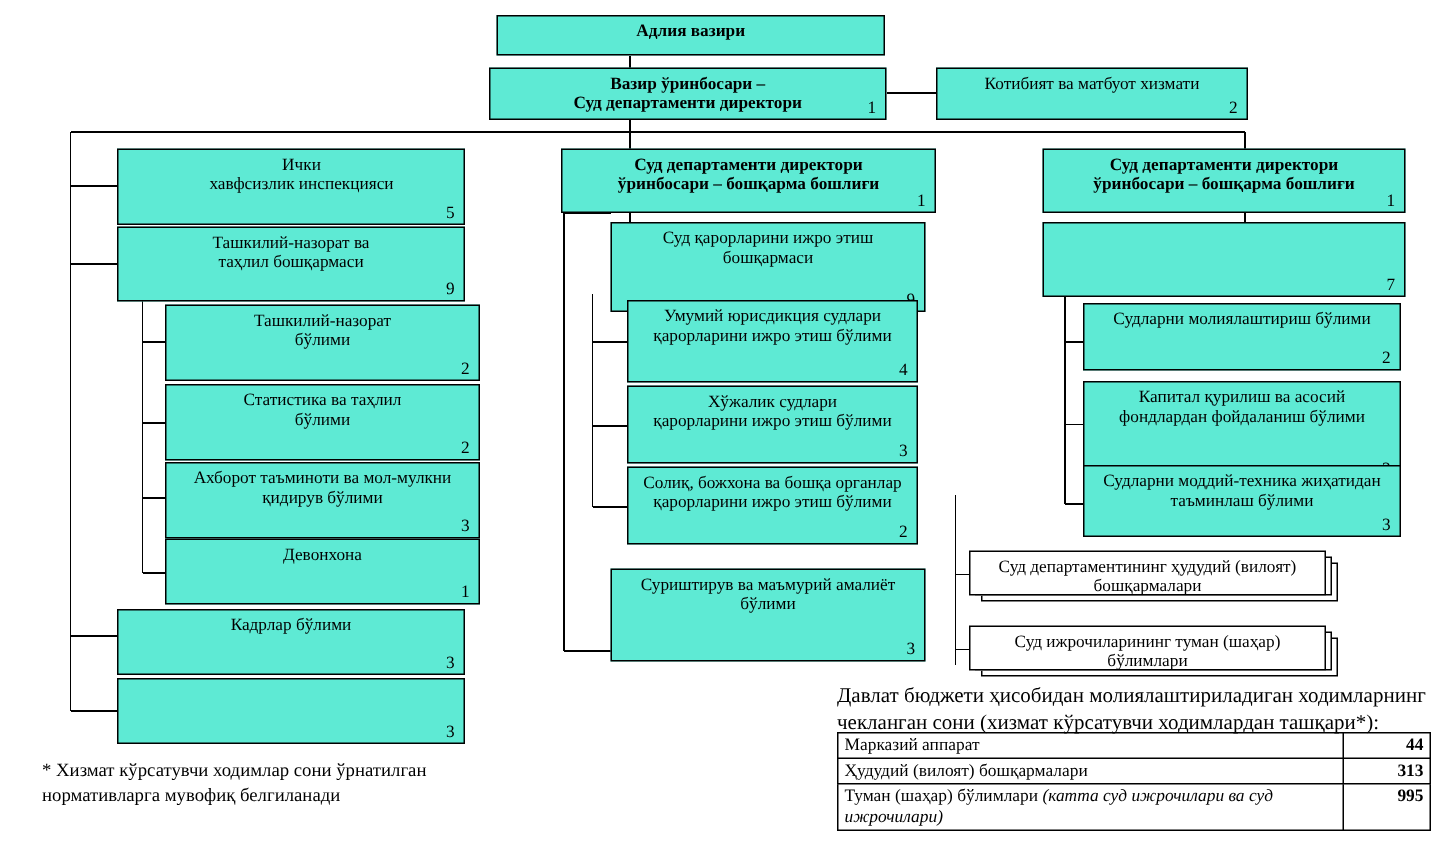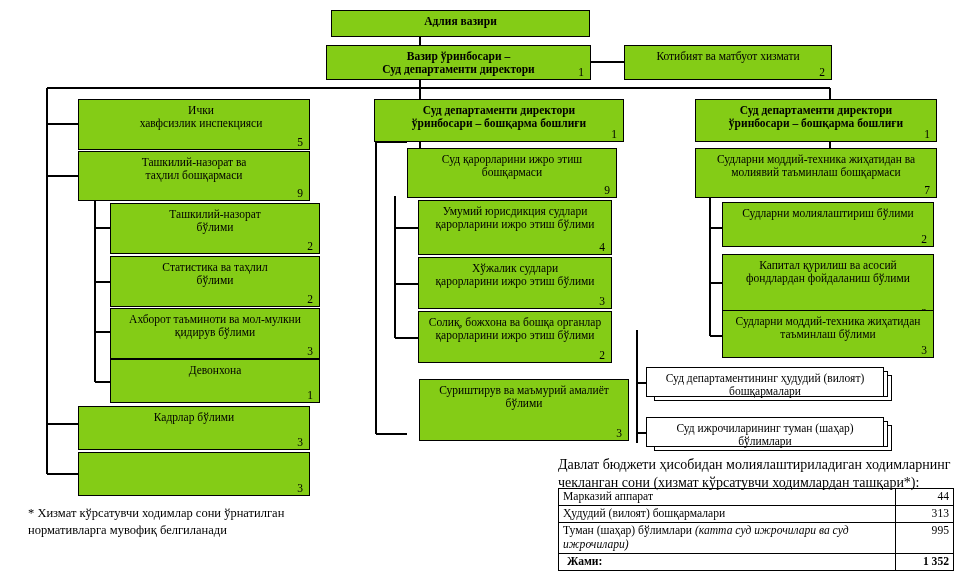--- a/index.html
+++ b/index.html
@@ -17,21 +17,21 @@
   svg.wires {
     position: absolute; left: 0; top: 0;
     width: 960px; height: 573px;
     pointer-events: none;
     z-index: 1;
   }
 
   .box {
     position: absolute;
     border: 1px solid #000000;
-    background: #84cc16;
+    background: #5eead4;
     z-index: 2;
     padding: 4px 6px 2px 6px;
   }
   .box .title {
     display: block;
     text-align: center;
     line-height: 1.16;
     font-size: 11.5px;
   }
   .box.bold .title { font-weight: bold; }
@@ -86,21 +86,21 @@
     font-size: 11.6px;
   }
   table.budget td {
     border: 1px solid #000000;
     padding: 1px 4px;
     vertical-align: top;
     line-height: 1.2;
   }
   table.budget td.num {
     text-align: right;
-    font-weight: normal;
+    font-weight: bold;
     width: 58px;
     white-space: nowrap;
   }
   table.budget tr.total td { font-weight: bold; padding-left: 8px; }
   table.budget .ital { font-style: italic; }
 </style>
 </head>
 <body>
 
 <div id="root">
@@ -208,52 +208,51 @@
 
   <div class="box" style="left:78px; top:452px; width:232px; height:44px;">
     <span class="count">3</span>
   </div>
 
   <div class="box bold" style="left:374px; top:99px; width:250px; height:43px;">
     <span class="title">Суд департаменти директори<br>ўринбосари – бошқарма бошлиғи</span>
     <span class="count">1</span>
   </div>
 
-  <div class="box" style="left:407px; top:148px; width:210px; height:50px;">
+  <div class="box" style="left:407px; top:148px; width:210px; height:60px;">
     <span class="title">Суд қарорларини ижро этиш<br>бошқармаси</span>
     <span class="count">9</span>
   </div>
 
   <div class="box" style="left:418px; top:200px; width:194px; height:55px;">
     <span class="title">Умумий юрисдикция судлари<br>қарорларини ижро этиш бўлими</span>
     <span class="count">4</span>
   </div>
 
   <div class="box" style="left:418px; top:257px; width:194px; height:52px;">
     <span class="title">Хўжалик судлари<br>қарорларини ижро этиш бўлими</span>
     <span class="count">3</span>
   </div>
 
   <div class="box" style="left:418px; top:311px; width:194px; height:52px;">
     <span class="title">Солиқ, божхона ва бошқа органлар<br>қарорларини ижро этиш бўлими</span>
     <span class="count">2</span>
   </div>
 
-  <div class="box" style="left:407px; top:379px; width:210px; height:62px;margin-left:12px;">
+  <div class="box" style="left:407px; top:379px; width:210px; height:62px;">
     <span class="title">Суриштирув ва маъмурий амалиёт<br>бўлими</span>
     <span class="count">3</span>
   </div>
 
   <div class="box bold" style="left:695px; top:99px; width:242px; height:43px;">
     <span class="title">Суд департаменти директори<br>ўринбосари – бошқарма бошлиғи</span>
     <span class="count">1</span>
   </div>
 
   <div class="box" style="left:695px; top:148px; width:242px; height:50px;">
-    <span class="title">Судларни моддий-техника жиҳатидан ва<br>молиявий таъминлаш бошқармаси</span>
     <span class="count">7</span>
   </div>
 
   <div class="box" style="left:722px; top:202px; width:212px; height:45px;">
     <span class="title">Судларни молиялаштириш бўлими</span>
     <span class="count">2</span>
   </div>
 
   <div class="box" style="left:722px; top:254px; width:212px; height:67px;">
     <span class="title">Капитал қурилиш ва асосий<br>фондлардан фойдаланиш бўлими</span>
@@ -292,20 +291,16 @@
         <td class="num">44</td>
       </tr>
       <tr>
         <td>Ҳудудий (вилоят) бошқармалари</td>
         <td class="num">313</td>
       </tr>
       <tr>
         <td><span>Туман (шаҳар) бўлимлари </span><span class="ital">(катта суд ижрочилари ва суд ижрочилари)</span></td>
         <td class="num">995</td>
       </tr>
-      <tr class="total">
-        <td>Жами:</td>
-        <td class="num">1 352</td>
-      </tr>
     </tbody>
   </table>
 
 </div>
 
 </body></html>

